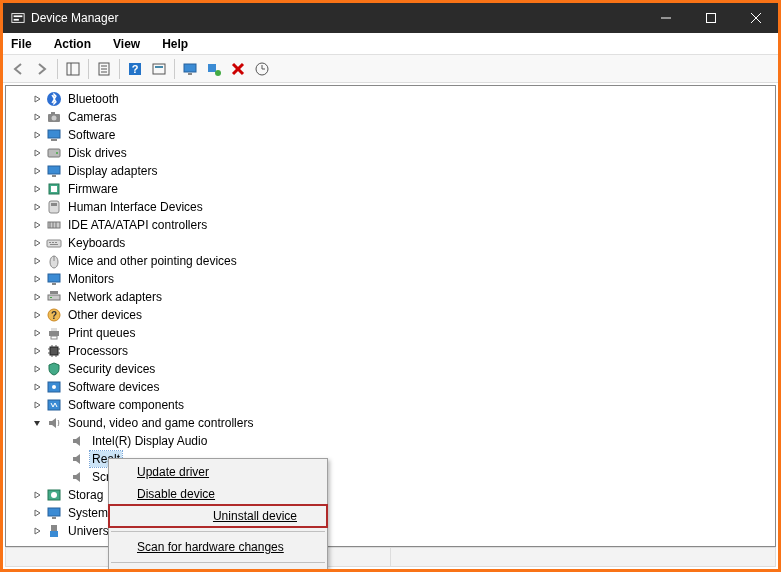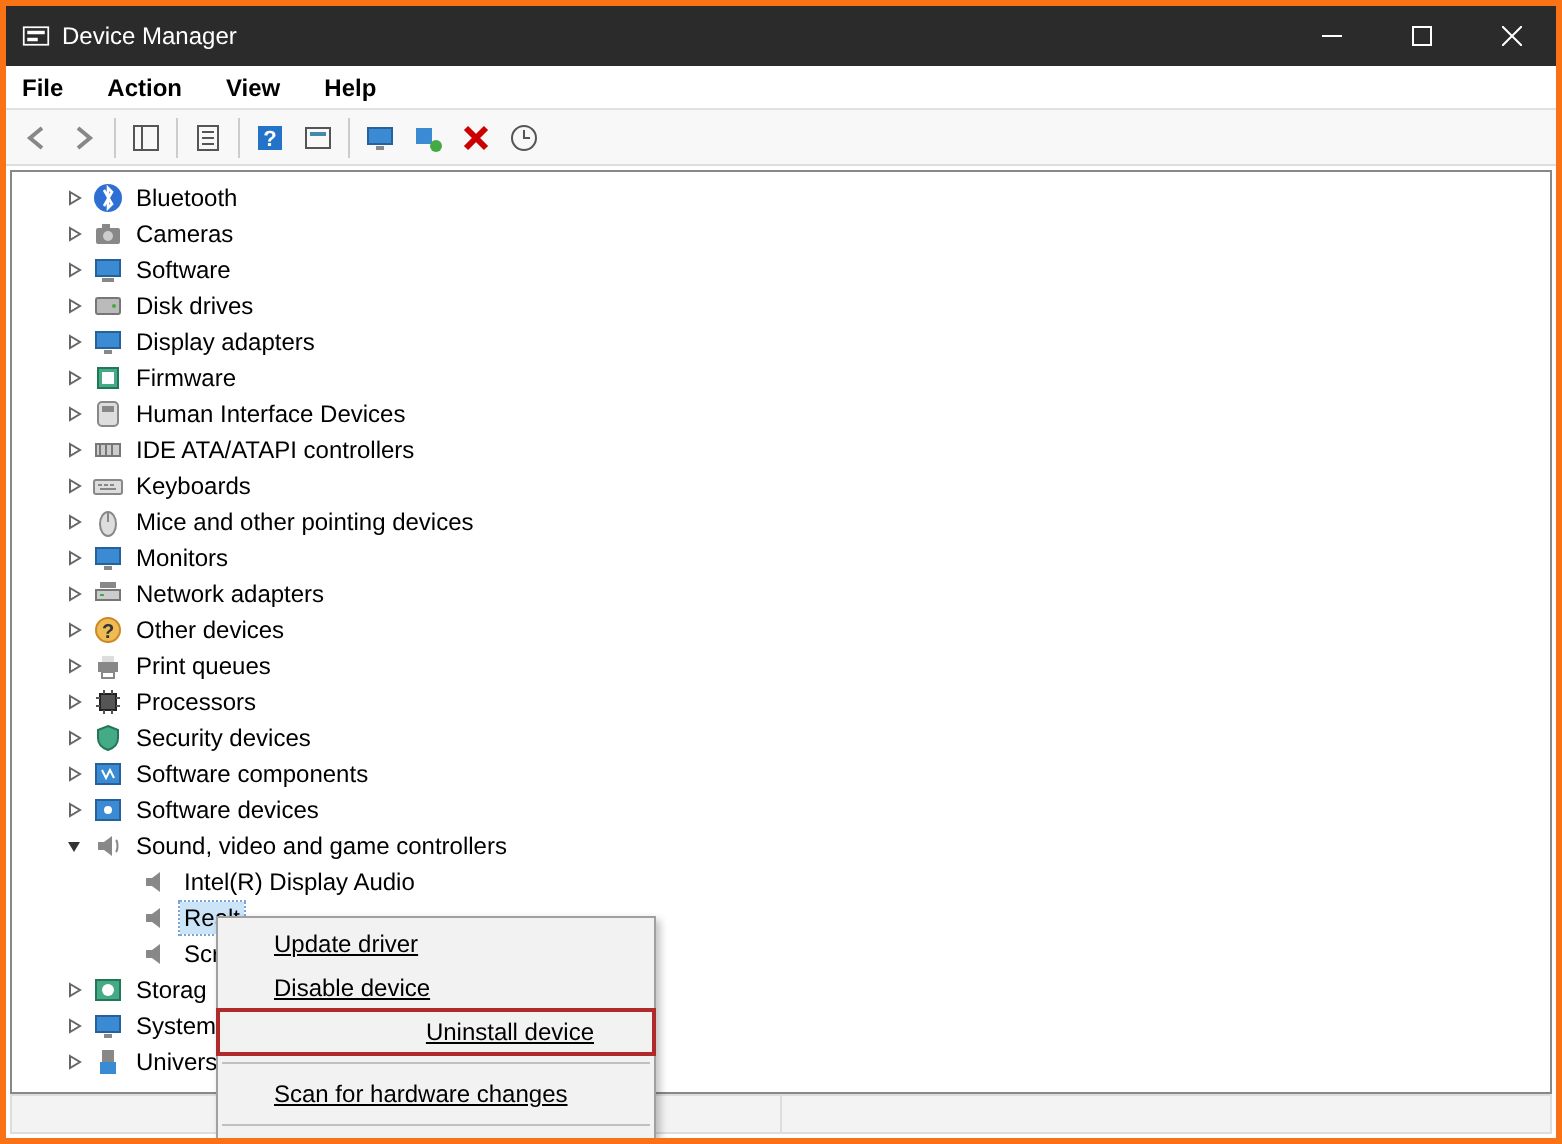--- a/index.html
+++ b/index.html
@@ -423,38 +423,38 @@
         </div>
         <div class="tree-row lvl1">
           <span class="exp">
             <svg width="8" height="8">
               <path d="M2 1 L7 4 L2 7 Z" fill="none" stroke="#666"></path>
             </svg>
           </span>
           <span class="ico">
             <svg width="16" height="16" viewBox="0 0 16 16">
               <rect x="2" y="3" width="12" height="10" fill="#3b8bd4" stroke="#26619c"></rect>
+              <circle cx="8" cy="8" r="2" fill="#fff"></circle>
+            </svg>
+          </span>
+          <span class="lbl">Software devices</span>
+        </div>
+        <div class="tree-row lvl1">
+          <span class="exp">
+            <svg width="8" height="8">
+              <path d="M2 1 L7 4 L2 7 Z" fill="none" stroke="#666"></path>
+            </svg>
+          </span>
+          <span class="ico">
+            <svg width="16" height="16" viewBox="0 0 16 16">
+              <rect x="2" y="3" width="12" height="10" fill="#3b8bd4" stroke="#26619c"></rect>
               <path d="M5 6 L7 10 L9 6 L11 10" fill="none" stroke="#fff"></path>
             </svg>
           </span>
           <span class="lbl">Software components</span>
-        </div>
-        <div class="tree-row lvl1">
-          <span class="exp">
-            <svg width="8" height="8">
-              <path d="M2 1 L7 4 L2 7 Z" fill="none" stroke="#666"></path>
-            </svg>
-          </span>
-          <span class="ico">
-            <svg width="16" height="16" viewBox="0 0 16 16">
-              <rect x="2" y="3" width="12" height="10" fill="#3b8bd4" stroke="#26619c"></rect>
-              <circle cx="8" cy="8" r="2" fill="#fff"></circle>
-            </svg>
-          </span>
-          <span class="lbl">Software devices</span>
         </div>
         <div class="tree-row lvl1">
           <span class="exp">
             <svg width="8" height="8">
               <path d="M1 2 L7 2 L4 7 Z" fill="#333"></path>
             </svg>
           </span>
           <span class="ico">
             <svg width="16" height="16" viewBox="0 0 16 16">
               <path d="M3 6 L6 6 L10 3 L10 13 L6 10 L3 10 Z" fill="#888"></path>

